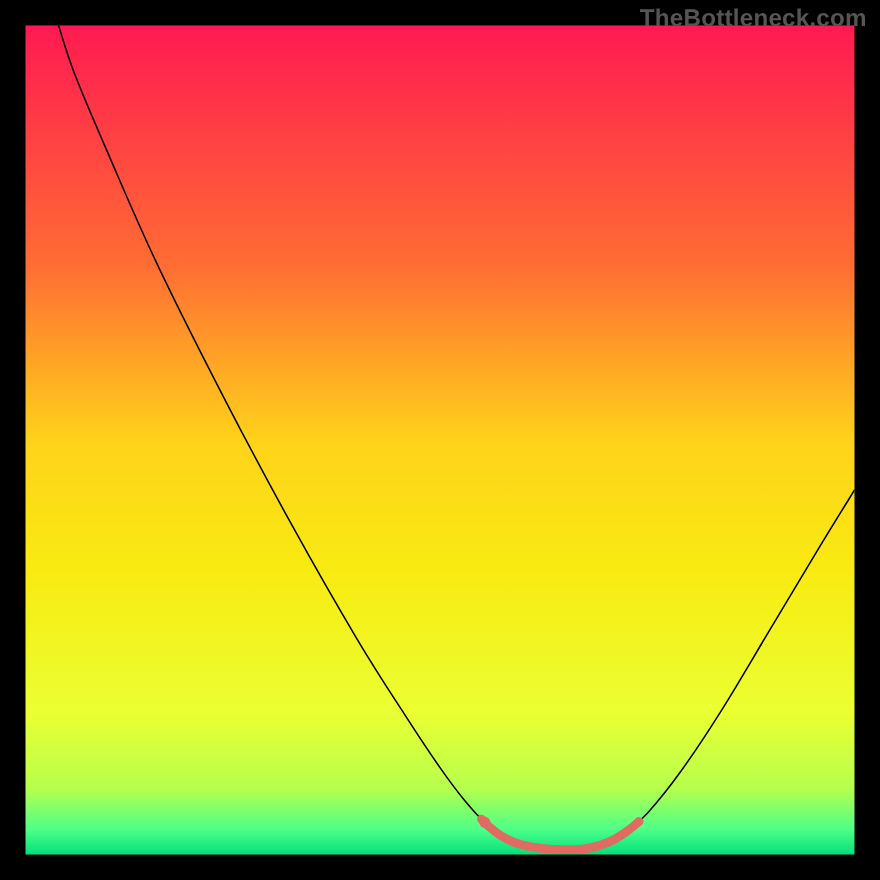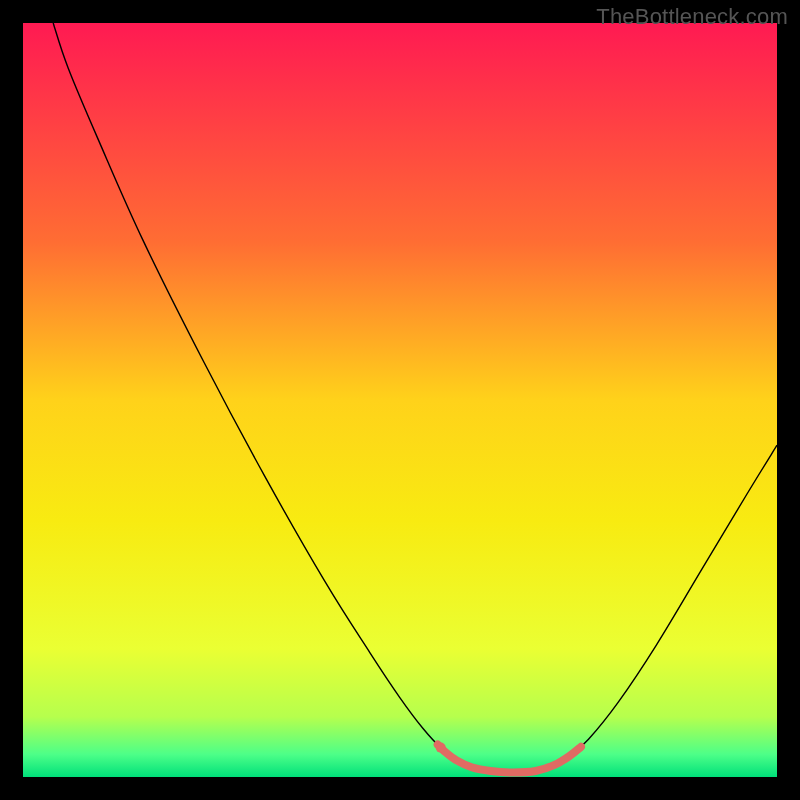--- a/index.html
+++ b/index.html
@@ -10,21 +10,21 @@
     height: 800px;
     position: relative;
     font-family: Arial, Helvetica, sans-serif;
   }
   .watermark {
     position: absolute;
     top: 4px;
     right: 12px;
     color: #555;
     font-size: 22px;
-    font-weight: 400;
+    font-weight: 700;
     z-index: 10;
     letter-spacing: 0.2px;
   }
   .chart-wrap {
     position: absolute;
     left: 23px;
     top: 23px;
     width: 754px;
     height: 754px;
   }

